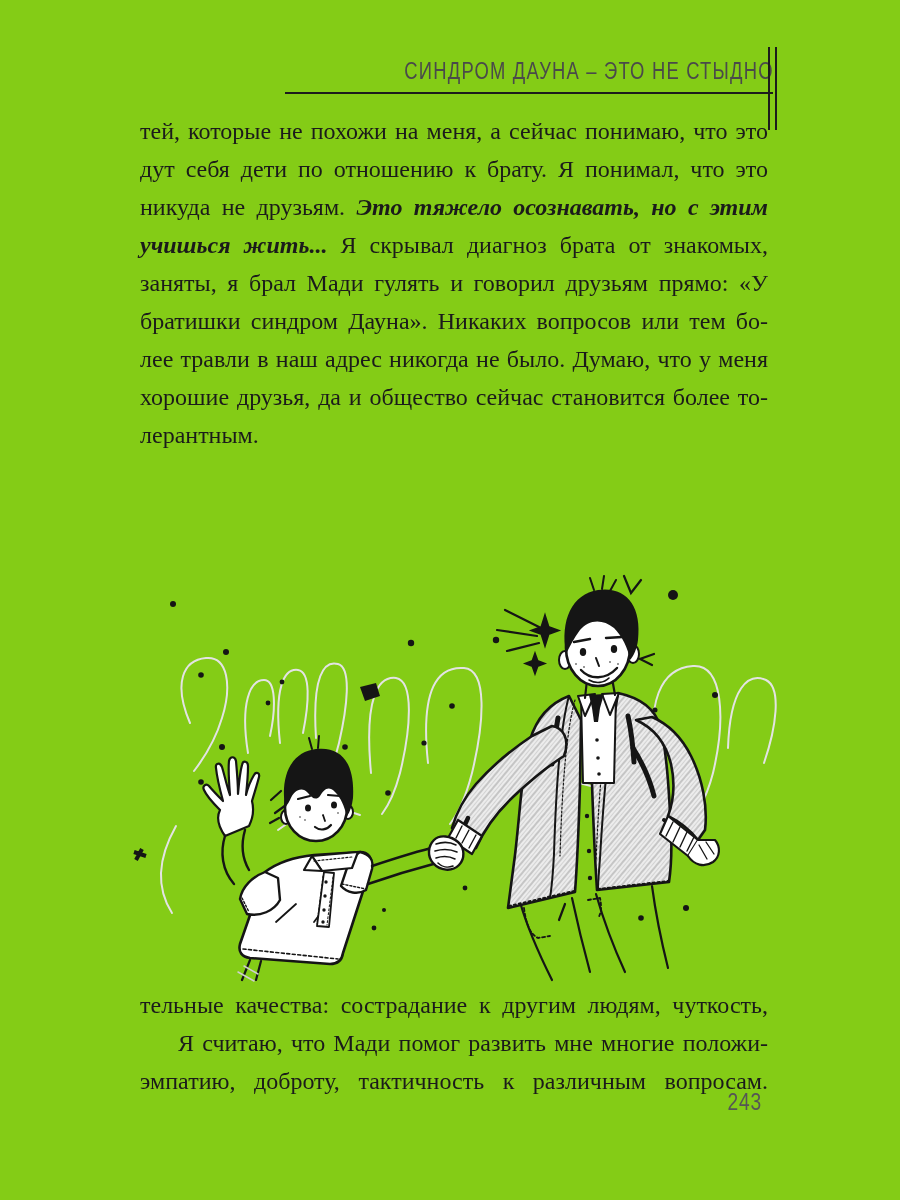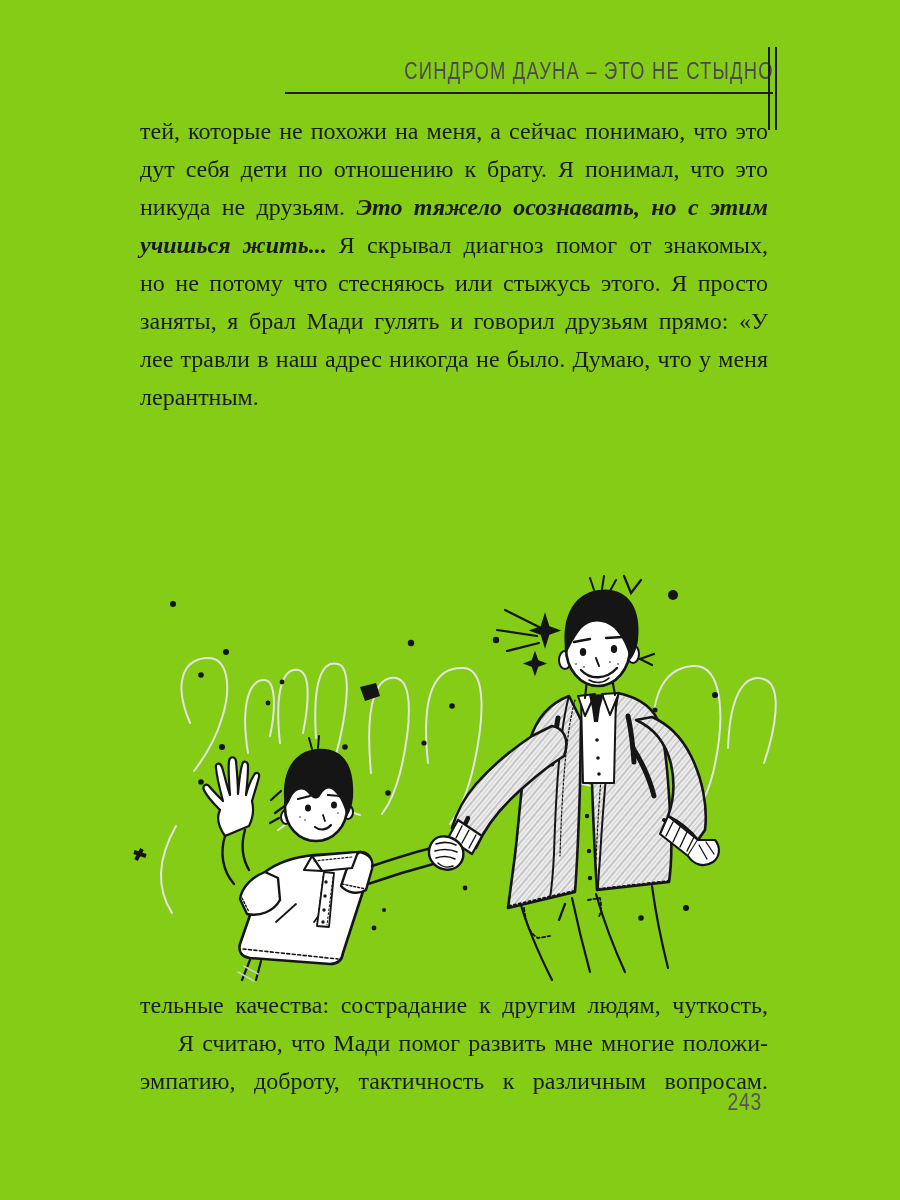--- a/index.html
+++ b/index.html
@@ -58,24 +58,25 @@
     <span class="rh-text">СИНДРОМ ДАУНА – ЭТО НЕ СТЫДНО</span>
   </div>
   <div class="rh-rule"></div>
   <div class="vline v1"></div>
   <div class="vline v2"></div>
 
   <main class="text-block" id="body-block">
       <div class="line"><span>тей, которые не похожи на меня, а сейчас понимаю, что это</span></div>
       <div class="line"><span>дут себя дети по отношению к брату. Я понимал, что это</span></div>
       <div class="line"><span>никуда не друзьям. </span><span class="emph">Это тяжело осознавать, но с этим</span></div>
-      <div class="line"><span class="emph">учишься жить... </span><span>Я скрывал диагноз помог от знакомых,</span></div>
-      <div class="line"><span>но не потому что стесняюсь или стыжусь этого. Я просто</span></div>
+      <div class="line"><span class="emph">учишься жить... </span><span>Я скрывал диагноз брата от знакомых,</span></div>
       <div class="line"><span>заняты, я брал Мади гулять и говорил друзьям прямо: «У</span></div>
+      <div class="line"><span>братишки синдром Дауна». Никаких вопросов или тем бо-</span></div>
       <div class="line"><span>лее травли в наш адрес никогда не было. Думаю, что у меня</span></div>
+      <div class="line"><span>хорошие друзья, да и общество сейчас становится более то-</span></div>
       <div class="line end"><span>лерантным.</span></div>
     </main>
 
   <figure class="illustration">
     <svg viewBox="0 0 660 420" xmlns="http://www.w3.org/2000/svg">
       <title>Черно-белый рисунок: старший брат ведёт младшего брата за руку, младший машет рукой</title>
       <defs>
         <pattern id="pencil" width="7" height="7" patternUnits="userSpaceOnUse" patternTransform="rotate(40)">
           <rect width="7" height="7" fill="#ececec"></rect>
           <line x1="1" y1="0" x2="1" y2="7" stroke="#b5b5b5" stroke-width="1.4"></line>

